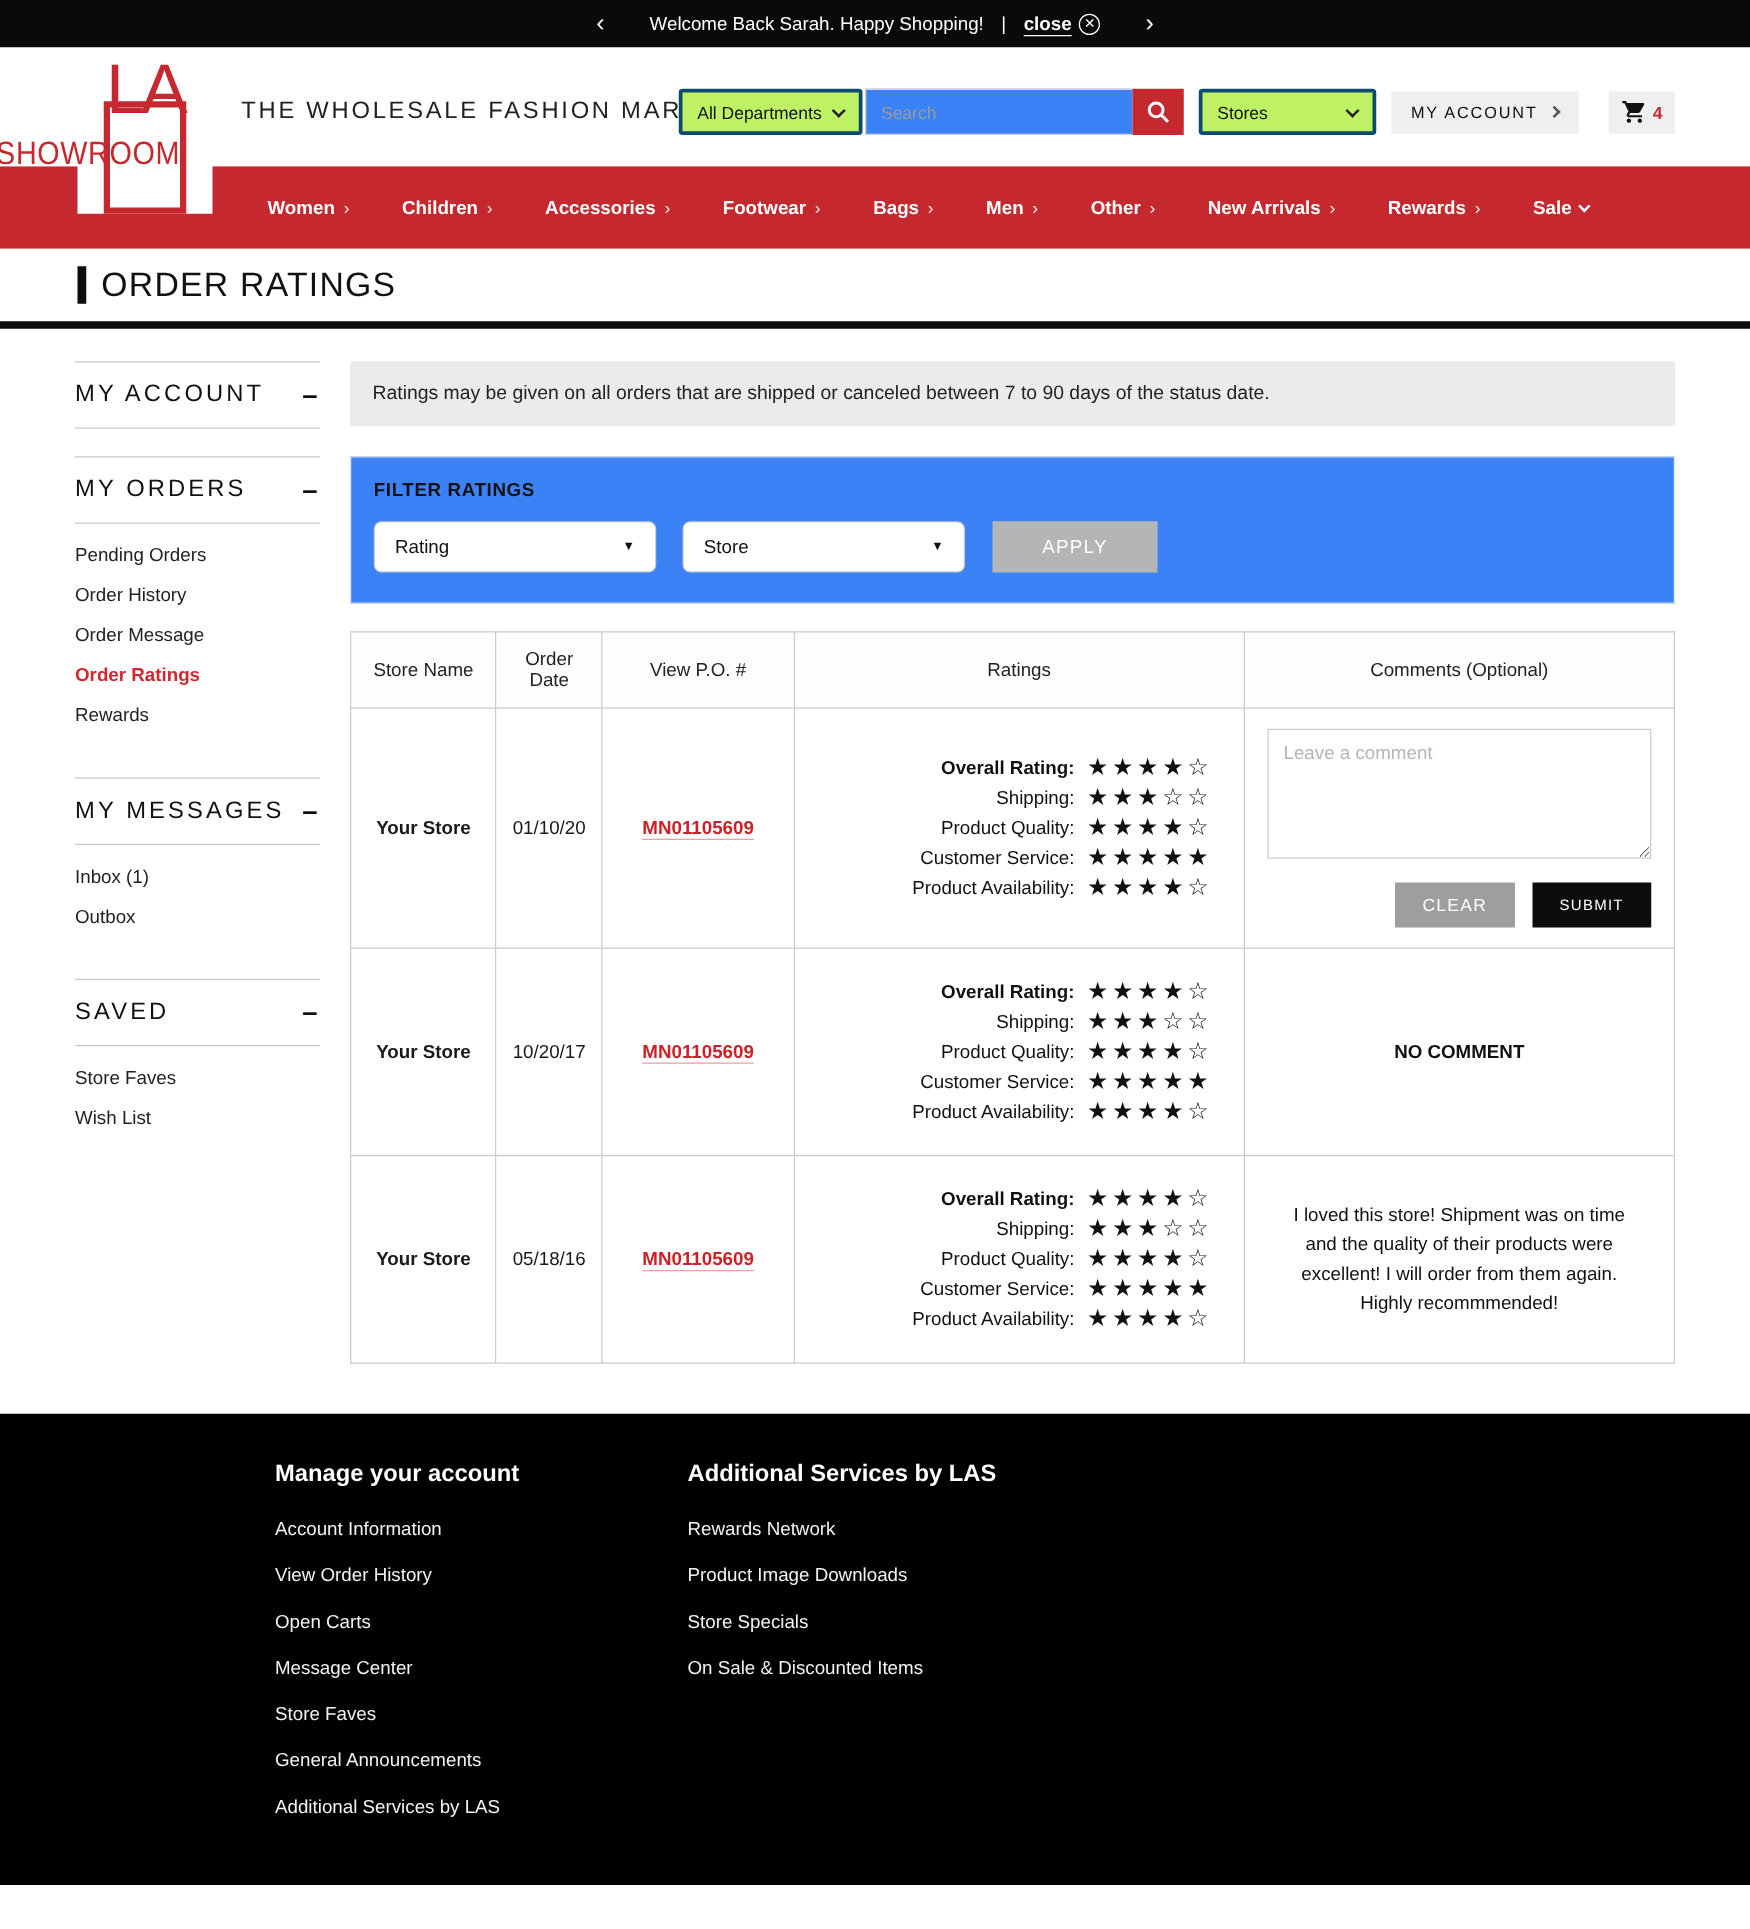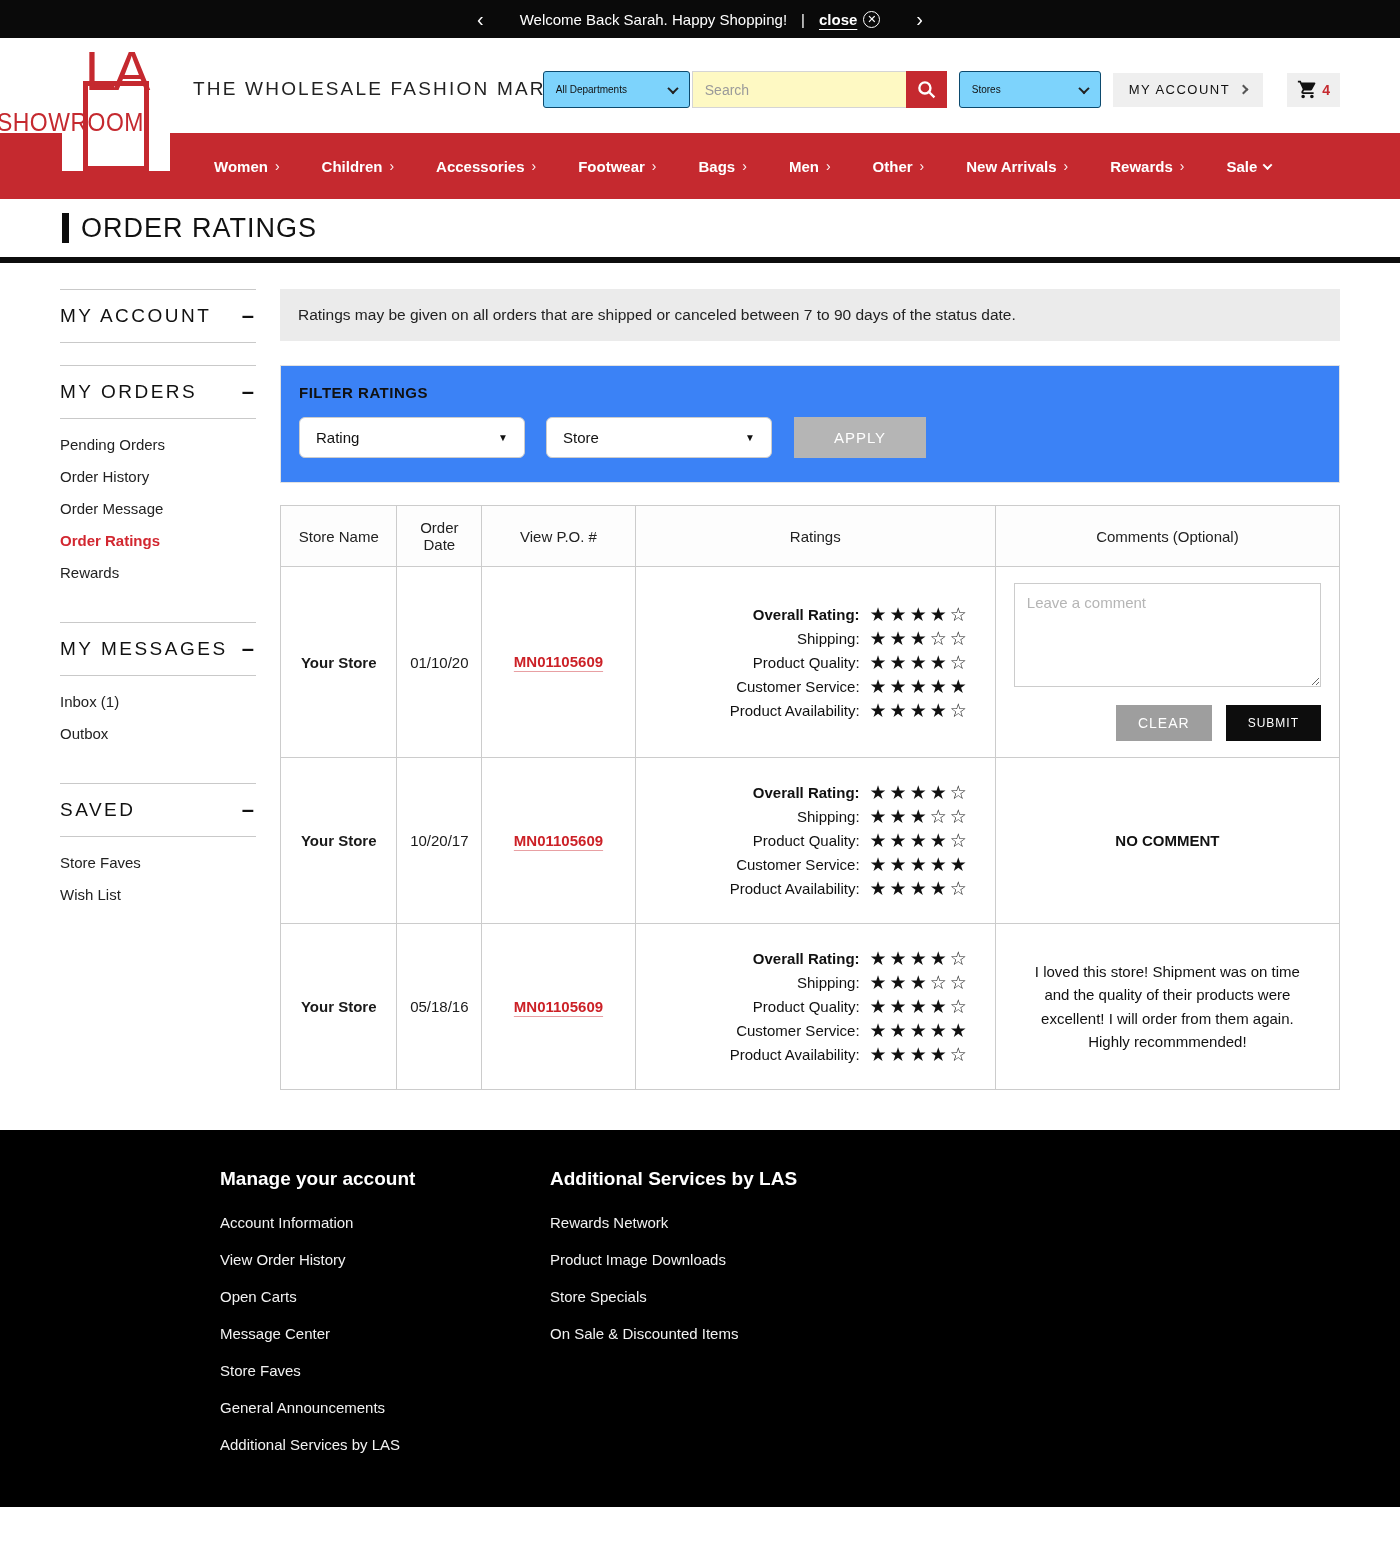--- a/index.html
+++ b/index.html
@@ -15,28 +15,28 @@
   .topbar .circle-x { width:17px; height:17px; border:1.5px solid #fff; border-radius:50%; display:flex; align-items:center; justify-content:center; font-size:11px; line-height:1; }
 
   
   .header { height:95px; background:#fff; position:relative; }
   .logo-card { position:absolute; left:62px; top:7px; width:108px; height:126px; background:#fff; z-index:6; display:flex; flex-direction:column; align-items:center; cursor:pointer; }
   .logo-la { color:#c5292f; font-size:56px; line-height:.92; letter-spacing:-3px; font-weight:400; z-index:2; font-stretch:condensed; }
   .logo-box { border:5px solid #c5292f; width:66px; flex:1; margin-top:-16px; display:flex; flex-direction:row; justify-content:flex-end; align-items:center; padding-bottom:7px; }
   .logo-word { color:#c5292f; font-size:23px; line-height:1.08; font-weight:500; letter-spacing:.5px; transform:scaleY(1.12); font-stretch:condensed; }
   .tagline { position:absolute; left:193px; top:40px; font-size:19px; letter-spacing:2.2px; color:#222; }
   .header-controls { position:absolute; right:60px; top:33px; display:flex; align-items:center; }
-  .dd { height:37px; background:#7dd3fc; border:1px solid #0c4a6e; display:flex; align-items:center; justify-content:space-between; padding:0 12px; font-size:10px; color:#111; cursor:pointer; }
+  .dd { height:37px; background:#bef264; border:3px solid #0c4a6e; display:flex; align-items:center; justify-content:space-between; padding:0 12px; font-size:14px; color:#111; cursor:pointer; }
   .dd-depts { width:147px; border-radius:3px; }
   .dd-stores { width:142px; border-radius:3px; margin-left:12px; }
   .chev-down, .chev-right { width:8px; height:8px; border-right:2px solid #222; border-bottom:2px solid #222; display:inline-block; }
   .chev-down { transform:rotate(45deg) translate(-1px,-1px); }
   .chev-right { transform:rotate(-45deg); }
   .search-wrap { display:flex; margin-left:2px; }
-  .search-input { width:214px; height:37px; background:#fef9c3; border:1px solid #d5d5d5; border-right:none; padding:0 12px; font-size:14px; color:#333; font-family:"Liberation Sans",sans-serif; }
+  .search-input { width:214px; height:37px; background:#3b82f6; border:1px solid #d5d5d5; border-right:none; padding:0 12px; font-size:14px; color:#333; font-family:"Liberation Sans",sans-serif; }
   .search-input::placeholder { color:#9a9a9a; }
   .search-btn { width:41px; height:37px; background:#c5292f; border:none; display:flex; align-items:center; justify-content:center; cursor:pointer; }
   .account-btn { margin-left:12px; height:34px; background:#efefef; display:flex; align-items:center; gap:10px; padding:0 16px; font-size:13px; letter-spacing:1.5px; color:#111; cursor:pointer; }
   .account-btn .chev-right { width:7px; height:7px; border-color:#555; }
   .cart-btn { margin-left:24px; height:34px; background:#efefef; display:flex; align-items:center; gap:4px; padding:0 10px; cursor:pointer; }
   .cart-count { color:#c5292f; font-weight:700; font-size:14px; }
 
   
   .nav { height:66px; background:#c5292f; display:flex; align-items:center; padding-left:193px; }
   .nav-item { color:#fff; font-size:15px; font-weight:600; display:flex; align-items:center; gap:7px; padding:0 21px; cursor:pointer; height:100%; }

